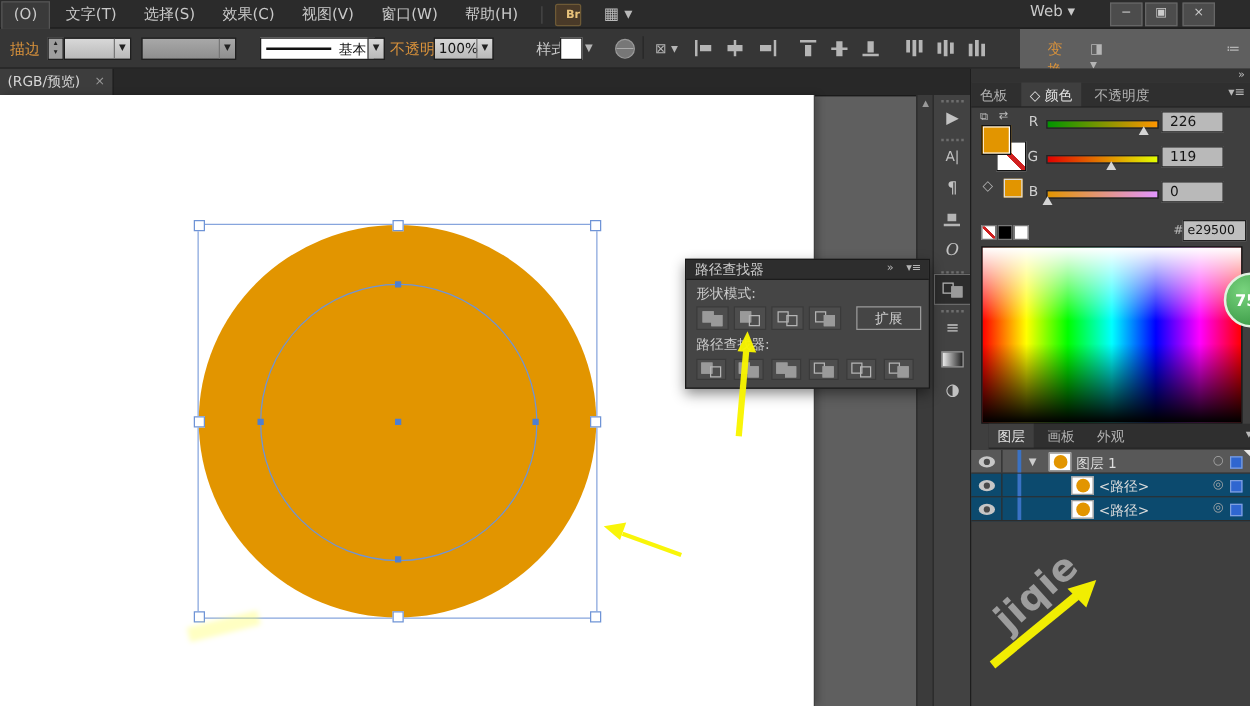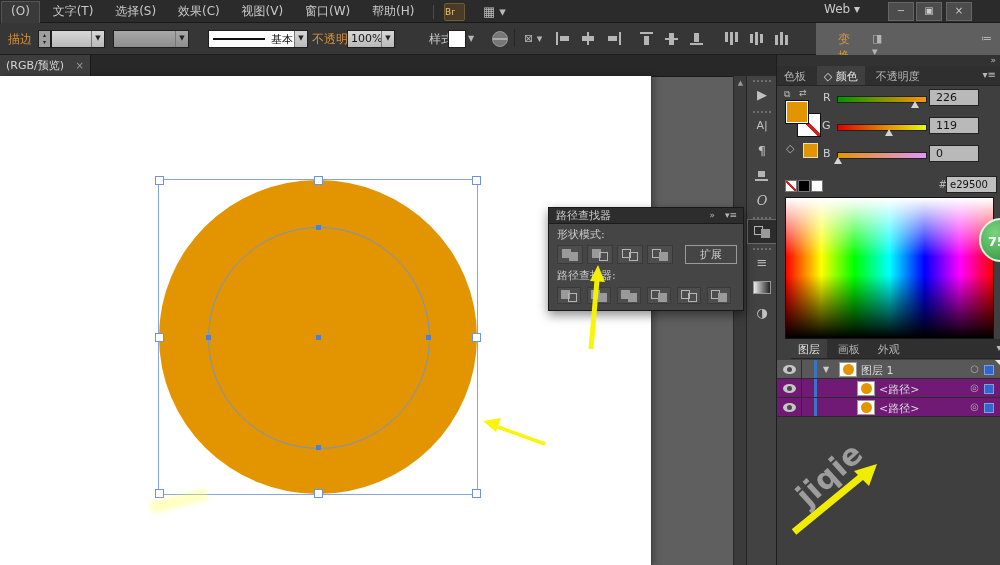--- a/index.html
+++ b/index.html
@@ -5,21 +5,21 @@
   html,body{margin:0;padding:0;background:#222}
   #app{position:relative;width:1000px;height:565px;overflow:hidden;background:#5f5f5f;
        font-family:"DejaVu Sans","Liberation Sans",sans-serif;color:#c8c8c8;font-size:12px;-webkit-user-select:none}
 
   
   .menubar{position:absolute;left:0;top:0;width:1000px;height:22px;background:#2b2b2b;border-bottom:1px solid #191919;white-space:nowrap}
   .mitem{display:inline-block;padding:3px 9px 0 9px;height:19px;font-size:12px;color:#c9c9c9}
   .mitem.first{background:#3a3a3a;border:1px solid #555;padding-top:2px;margin-left:1px}
   .msep{display:inline-block;width:1px;height:14px;background:#4a4a4a;vertical-align:middle;margin:0 6px}
   .briq{display:inline-block;width:19px;height:16px;background:#4a3a28;border:1px solid #6e5a36;color:#e8c27a;
-        font-size:9px;font-weight:normal;text-align:left;line-height:16px;vertical-align:middle;border-radius:2px}
+        font-size:9px;font-weight:bold;text-align:right;line-height:16px;vertical-align:middle;border-radius:2px}
   .layouticon{display:inline-block;color:#b9b9b9;font-size:13px;vertical-align:middle;margin-left:14px}
   .wsbox{position:absolute;right:140px;top:2px;color:#c9c9c9;font-size:12px}
   .winbtn{position:absolute;top:2px;width:24px;height:17px;background:#4c4c4c;border:1px solid #666;
           color:#ccc;font-size:10px;text-align:center;line-height:16px}
 
   
   .controlbar{position:absolute;left:0;top:23px;width:816px;height:31px;background:#363636;border-bottom:1px solid #1d1d1d}
   .olabel{position:absolute;color:#d9923b;font-size:12px;top:8px}
   .glabel{position:absolute;color:#c9c9c9;font-size:12px;top:8px}
   .combo{position:absolute;top:7px;height:16px;background:linear-gradient(#d8d8d8,#b9b9b9);border:1px solid #1f1f1f}
@@ -95,21 +95,21 @@
 
   .spectrum{position:absolute;left:8px;top:142px;width:207px;height:140px;border:1px solid #131313;
     background:linear-gradient(to bottom,#fff 0%,rgba(255,255,255,0) 42%,rgba(0,0,0,0) 55%,#000 100%),
                linear-gradient(to right,#f00,#ff0 17%,#0f0 33%,#0ff 50%,#00f 67%,#f0f 84%,#f00)}
   .badge{position:absolute;left:202px;top:163px;width:44px;height:44px;border-radius:50%;
          background:radial-gradient(circle at 35% 32%,#79d47e,#2d8d3a);border:2px solid #e2f2e2;
          color:#fff;font-weight:bold;font-size:13px;line-height:44px;padding-left:7px;box-sizing:border-box;z-index:6}
 
   .ltabs-wrap{position:absolute;left:14px;top:284px;width:224px}
   .lrows{position:absolute;left:0;top:305px;width:224px}
-  .lrow{position:relative;height:18px;background:#701a75;border-bottom:1px solid #2c2c2c}
+  .lrow{position:relative;height:18px;background:#0c4a6e;border-bottom:1px solid #2c2c2c}
   .lrow.sel{background:#585858}
   .eye{position:absolute;left:6px;top:5px;width:13px;height:9px;border-radius:50%;background:#c6c6c6}
   .eye:after{content:"";position:absolute;left:4px;top:2px;width:5px;height:5px;border-radius:50%;background:#4a4a4a}
   .cline{position:absolute;left:24px;top:0;width:1px;height:18px;background:#2c2c2c}
   .bluebar{position:absolute;left:37px;top:0;width:3px;height:18px;background:#3a72c4}
   .expander{position:absolute;left:46px;top:5px;font-size:8px;color:#ccc}
   .thumbbox{position:absolute;top:2px;width:16px;height:13px;background:#fff;border:1px solid #999}
   .thumbbox i{display:block;width:11px;height:11px;margin:1px auto;border-radius:50%;background:#e29500}
   .rowlabel{position:absolute;top:3px;font-size:11px;color:#ddd}
   .targ{position:absolute;right:22px;top:3px;color:#aaa;font-size:10px}

